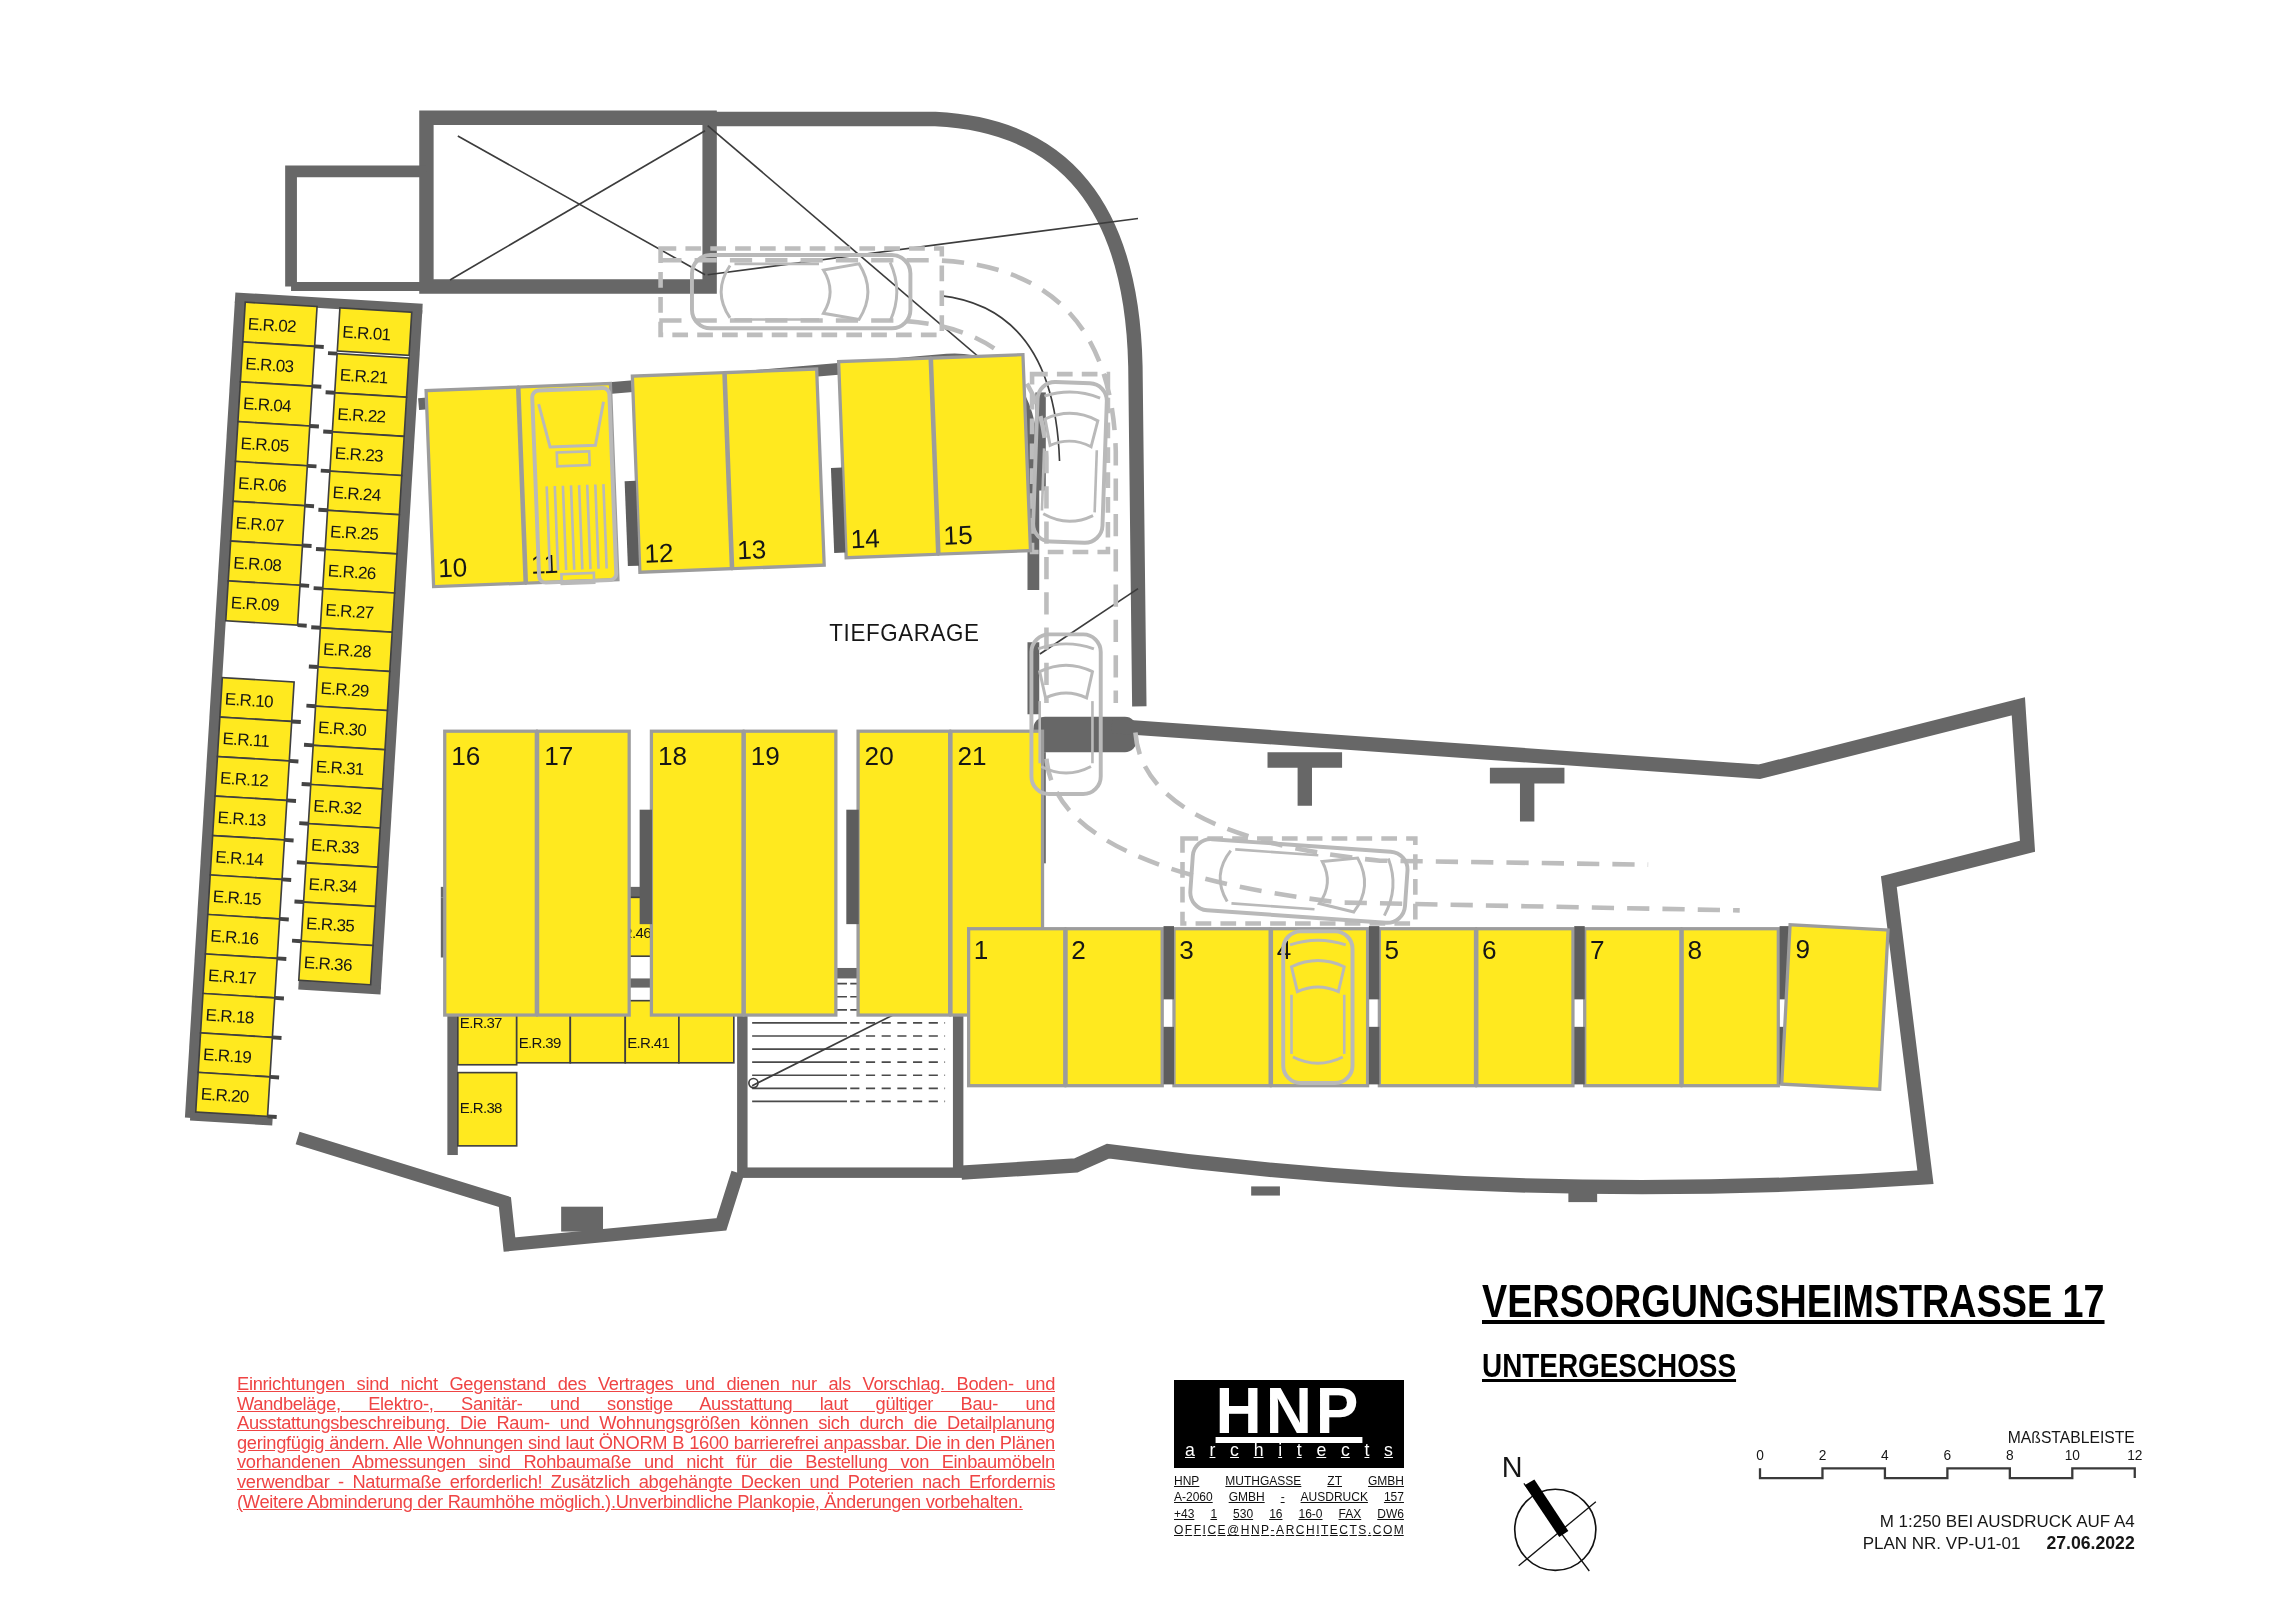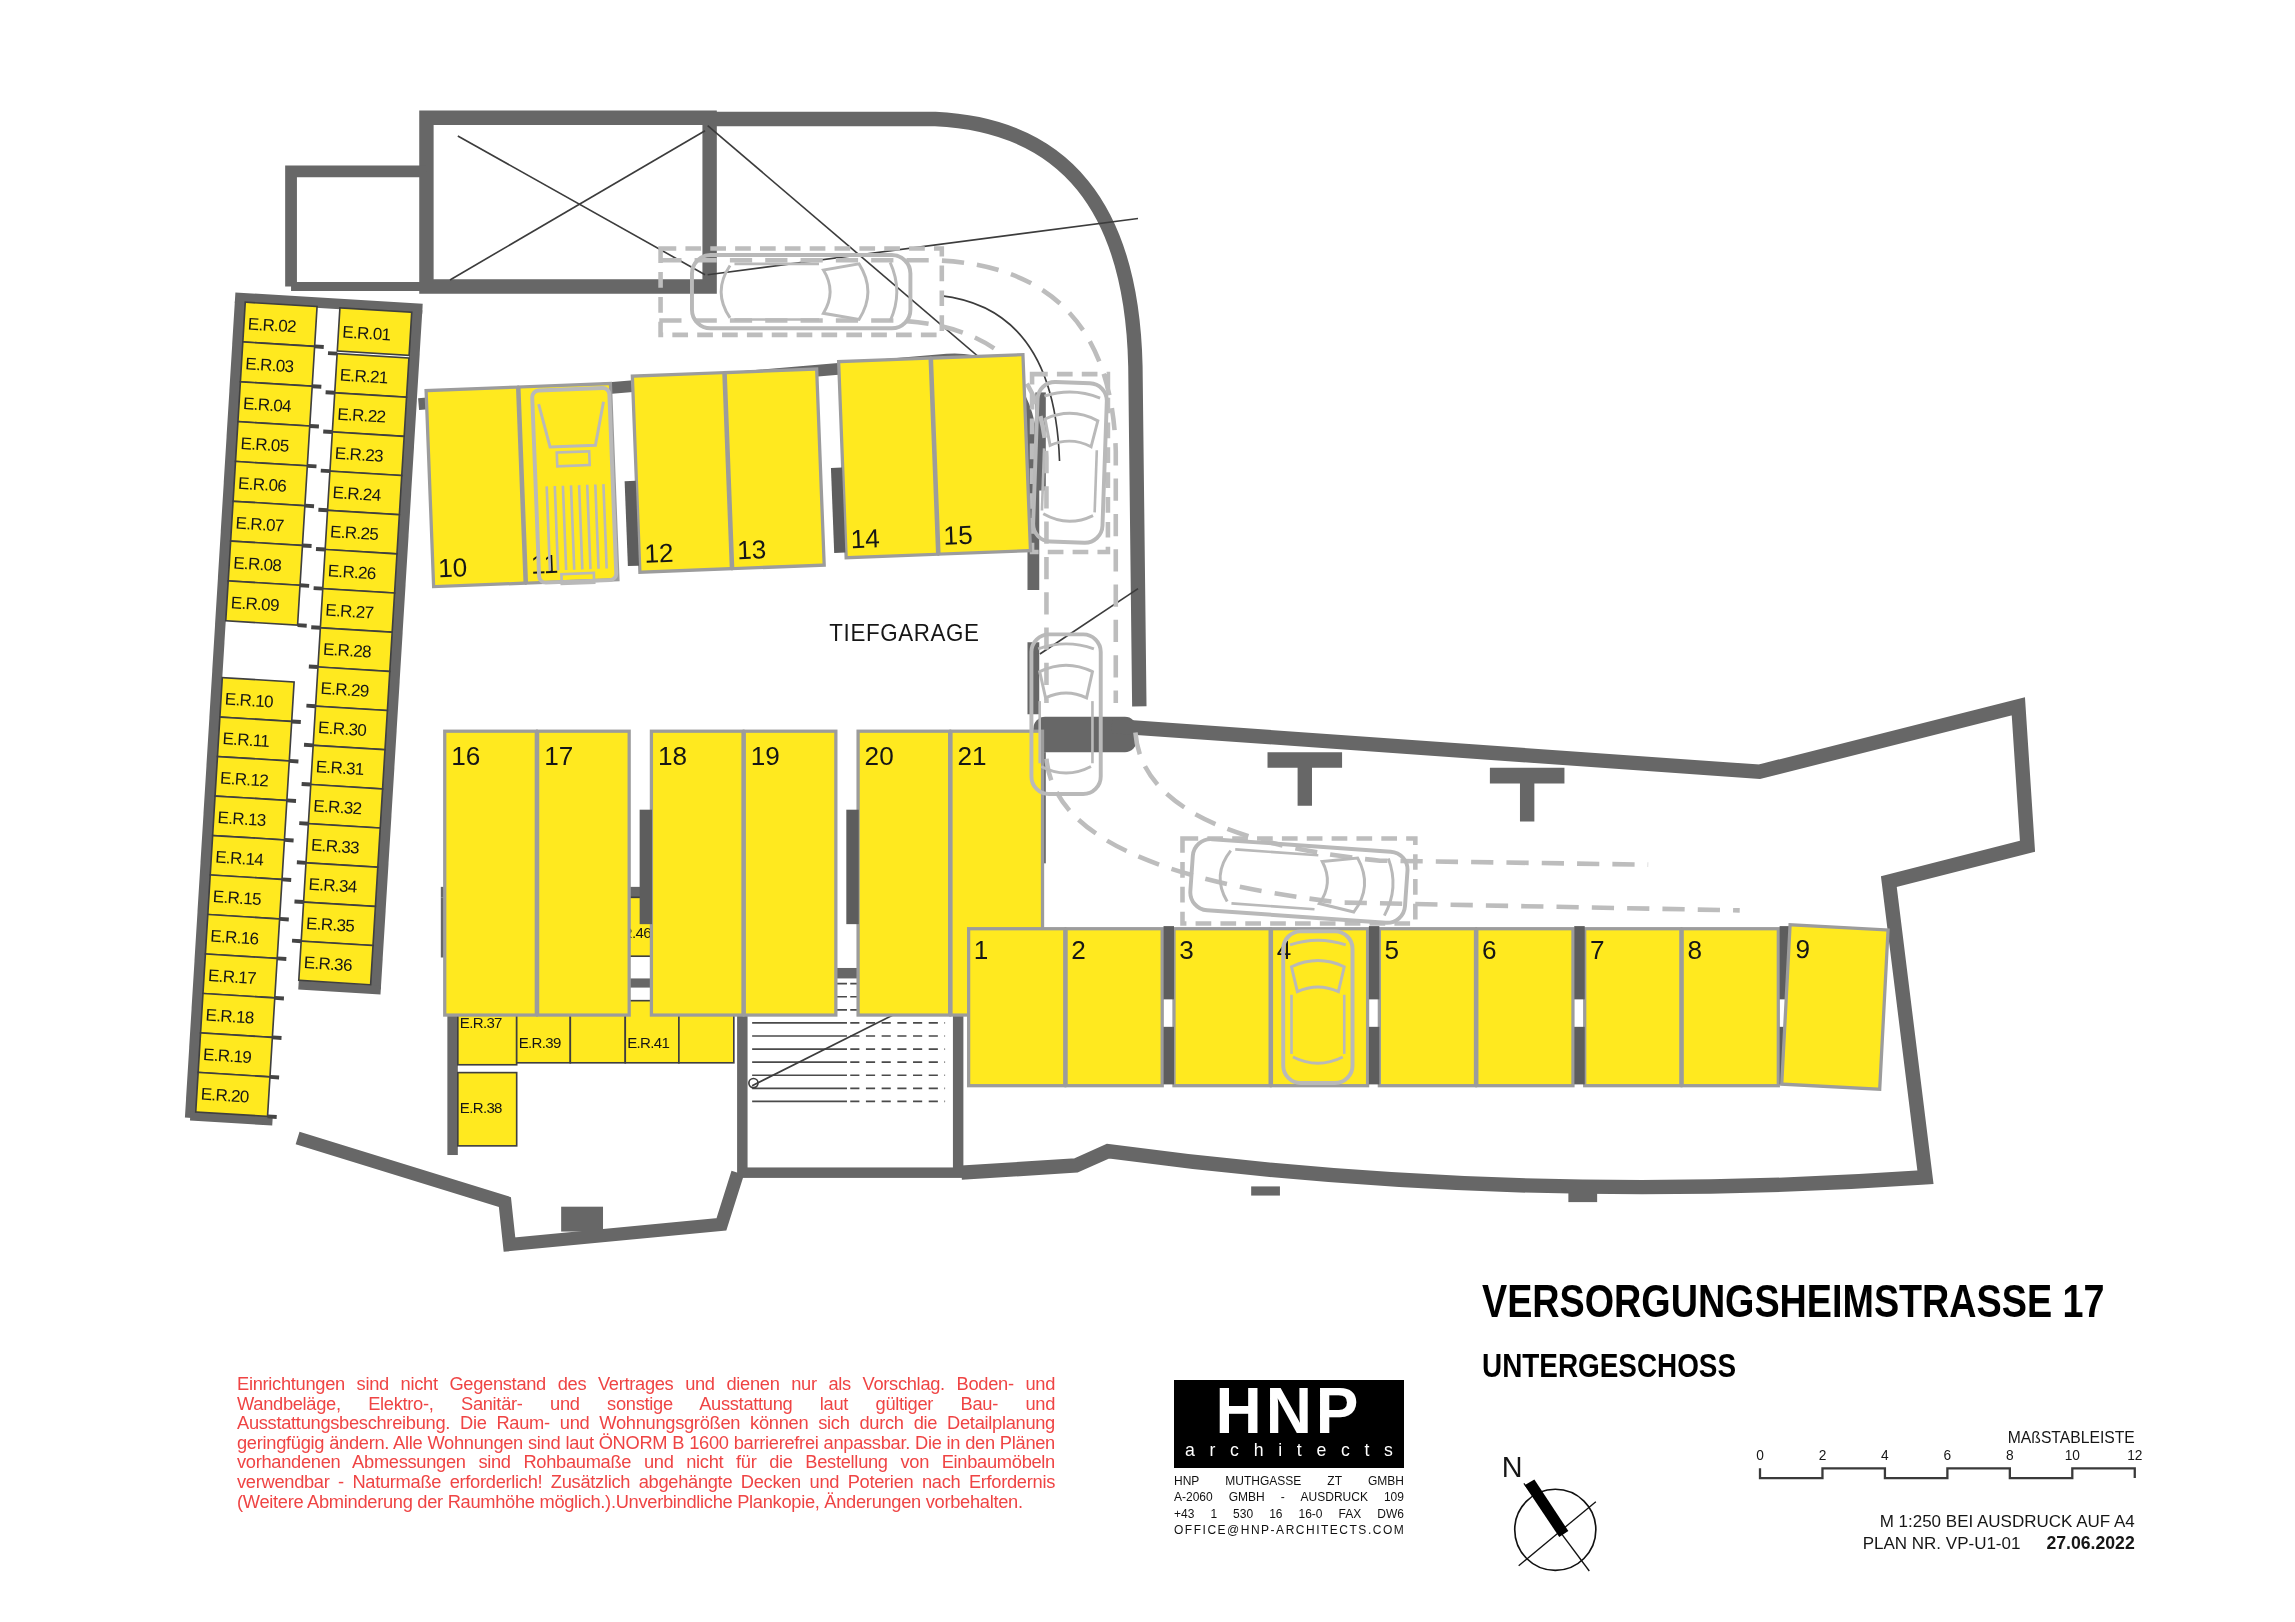--- a/index.html
+++ b/index.html
@@ -1,18 +1,18 @@
 <!DOCTYPE html>
 <html style="font-size:10.5px"><head>
 <meta charset="utf-8">
 <style>
   html,body{margin:0;padding:0;background:#fff;}
   body{width:2295px;height:1622px;position:relative;font-family:"Liberation Sans",sans-serif;overflow:hidden;}
   #plan-svg{position:absolute;left:0;top:0;width:2295px;height:1622px;}
-  .abs{position:absolute;}
+  .abs{position:absolute;text-decoration:underline;}
   #disclaimer{left:237px;top:1374px;width:818px;font-size:18.3px;line-height:19.6px;color:#ef4444;
               text-align:justify;letter-spacing:-0.3px;}
   #logo-box{left:1174px;top:1380px;width:230px;height:88px;background:#000;color:#fff;
             display:flex;flex-direction:column;align-items:center;justify-content:flex-start;}
   #logo-name{font-size:64px;font-weight:bold;line-height:60px;letter-spacing:3.9px;margin-top:1.3px;}
   #logo-sub{width:208px;display:flex;justify-content:space-between;font-size:17.7px;line-height:19.6px;margin-top:0px;}
   #logo-address{left:1174px;top:1473px;width:230px;font-size:12px;line-height:16.4px;color:#111;}
   #logo-address .addr-line{display:flex;justify-content:space-between;white-space:nowrap;}
   #title-wrap{left:1482px;top:1274px;width:720px;}
   #main-title{font-size:46px;font-weight:bold;color:#000;transform:scaleX(0.82);transform-origin:left;white-space:nowrap;}
@@ -417,21 +417,21 @@
       <span>HNP</span>
       <span>MUTHGASSE</span>
       <span>ZT</span>
       <span>GMBH</span>
     </div>
     <div class="addr-line">
       <span>A-2060</span>
       <span>GMBH</span>
       <span>-</span>
       <span>AUSDRUCK</span>
-      <span>109</span>
+      <span>157</span>
     </div>
     <div class="addr-line">
       <span>+43</span>
       <span>1</span>
       <span>530</span>
       <span>16</span>
       <span>16-0</span>
       <span>FAX</span>
       <span>DW6</span>
     </div>

